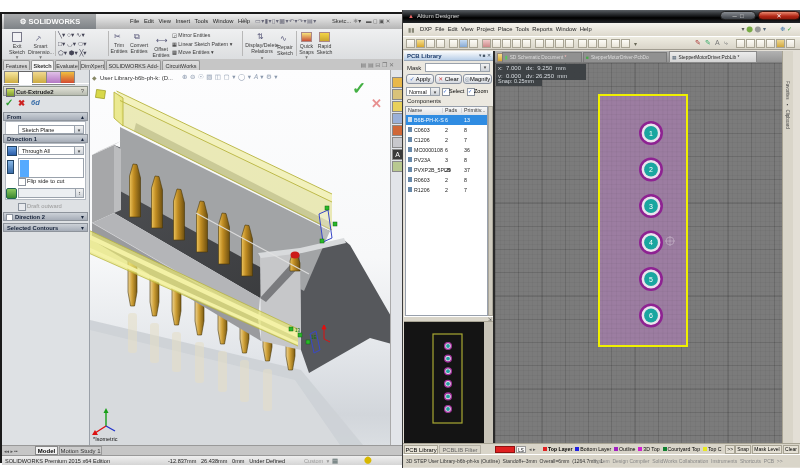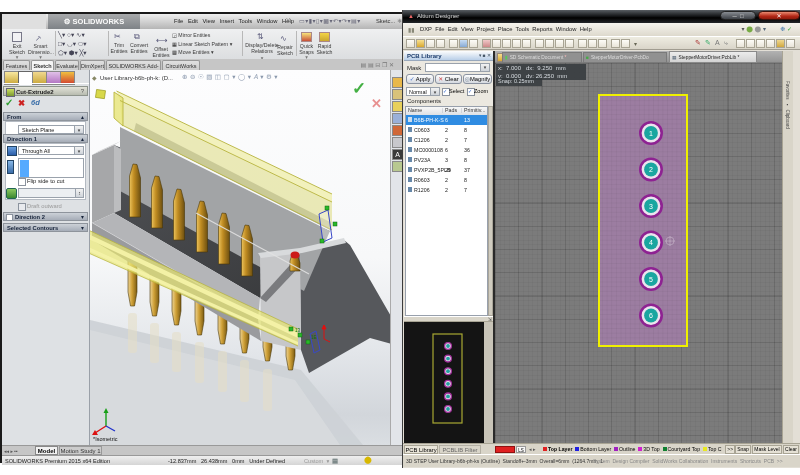--- a/index.html
+++ b/index.html
@@ -1,20 +1,20 @@
 <!DOCTYPE html>
 <html><head><meta charset="utf-8"><style>
 html,body{margin:0;padding:0;width:800px;height:475px;background:#fff;overflow:hidden;
 font-family:"Liberation Sans",sans-serif;}
 .a{position:absolute;}
 .t{position:absolute;white-space:nowrap;}
 #sw{position:absolute;left:0;top:12px;width:402px;height:451px;background:#dfdfdf;border-left:2px solid #1a1a1a;border-top:2px solid #1a1a1a;box-sizing:border-box;}
 #alt{position:absolute;left:402px;top:10px;width:398px;height:458px;background:#e3dfd6;border-left:1px solid #3c3c3c;box-sizing:border-box;}
 
-.swtitle{left:0;top:0;width:100%;height:15px;background:linear-gradient(#efefef,#b5b5b5);border-bottom:1px solid #8a8a8a;margin-left:44px;}
+.swtitle{left:0;top:0;width:100%;height:15px;background:linear-gradient(#efefef,#b5b5b5);border-bottom:1px solid #8a8a8a;}
 .swlogo{left:2px;top:0px;width:92px;height:15px;background:linear-gradient(#a8aaac,#7e8286);color:#fafafa;font-size:7.5px;font-weight:bold;line-height:15px;text-align:center;}
 .swmenu{top:4px;font-size:5.8px;color:#222;}
 .ico{position:absolute;box-sizing:border-box;}
 .ribbon{left:0;top:15px;width:100%;height:30px;background:linear-gradient(#eff0f1,#dcdee0);border-bottom:1px solid #a0a0a0;}
 .rlbl{position:absolute;font-size:5.2px;color:#3a3a3a;text-align:center;line-height:1.18;}
 .sep{position:absolute;top:2px;width:1px;height:25px;background:#b8b8b8;}
 .swtabs{left:0;top:45px;width:100%;height:11px;background:#c6c6c6;}
 .swtab{position:absolute;top:1px;height:10px;background:linear-gradient(#e0e0e0,#cccccc);border:1px solid #979797;border-bottom:none;font-size:5.5px;color:#333;text-align:center;line-height:10px;border-radius:2px 2px 0 0;box-sizing:border-box;}
 .swtab.act{background:#f5f5f5;font-weight:bold;}
 #swpanel{left:0;top:56px;width:88px;height:375px;background:#dee1e4;border-right:1px solid #9aa0a8;box-sizing:border-box;}

